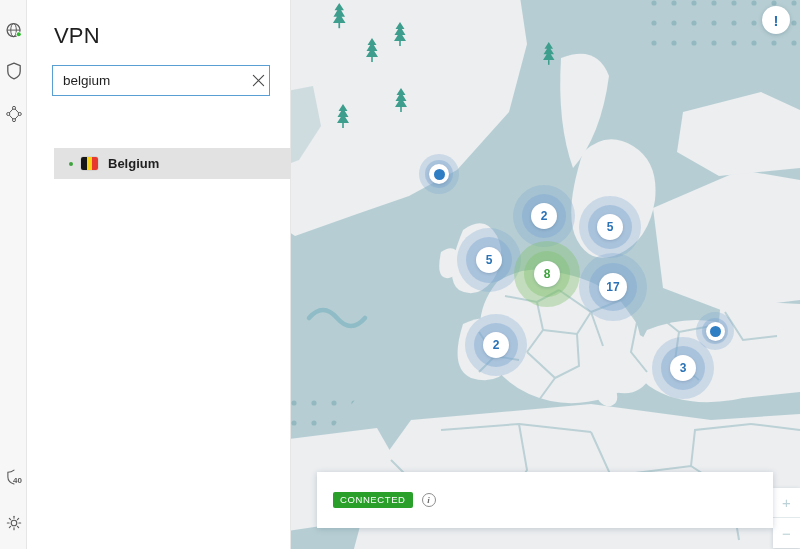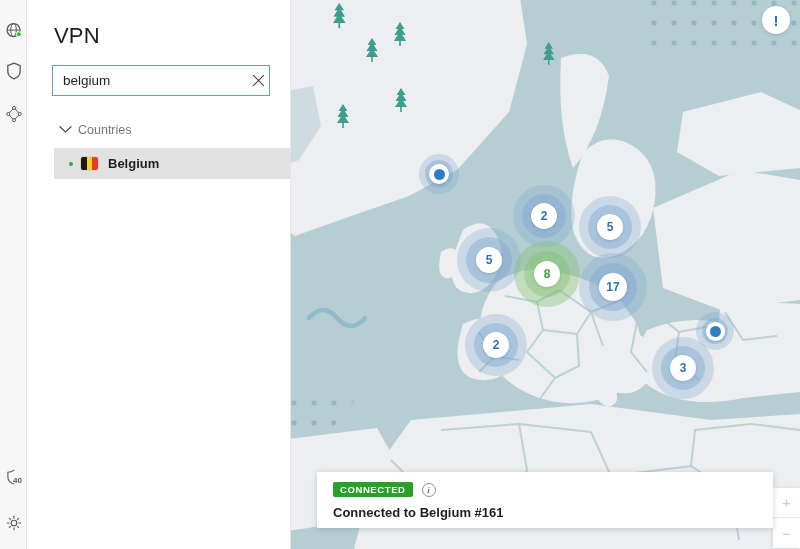--- a/index.html
+++ b/index.html
@@ -201,21 +201,21 @@
     background: #ffffff;
     box-shadow: 0 1px 6px rgba(40,70,100,.22);
     display: flex; align-items: center;
   }
   .status-left { flex: 1; padding-left: 16px; }
   .status-top { display: flex; align-items: center; height: 18px; }
   .badge {
     background: #2aa02a;
     color: #ffffff;
     font-size: 9.5px;
-    font-weight: bold;
+    font-weight: normal;
     letter-spacing: .6px;
     padding: 3px 7px 3px 7px;
     border-radius: 2px;
     line-height: 1;
   }
   .info-icon {
     margin-left: 9px;
     width: 14px; height: 14px;
     border-radius: 50%;
     border: 1px solid #8d8d8d;
@@ -308,28 +308,20 @@
 
     <div class="search-wrap">
       <input class="search-input" type="text" value="belgium" style="">
       <div class="search-clear">
         <svg width="13" height="13" viewBox="0 0 14 14">
           <path d="M1.5 1.5 L12.5 12.5 M12.5 1.5 L1.5 12.5" stroke="#4a4a4a" stroke-width="1.2" stroke-linecap="round"></path>
         </svg>
       </div>
     </div>
 
-    <div class="group-header">
-      <span class="chev">
-        <svg width="13" height="9" viewBox="0 0 14 9">
-          <path d="M1 1.5 L7 7.2 L13 1.5" fill="none" stroke="#4a4a4a" stroke-width="1.3" stroke-linecap="round"></path>
-        </svg>
-      </span>
-      <span class="group-label">Countries</span>
-    </div>
 
     <div class="country-row">
       <span class="conn-dot"></span>
       <span class="flag">
         <i class="f1"></i>
           <i class="f2"></i>
           <i class="f3"></i>
       </span>
       <span class="country-name">Belgium</span>
     </div>
@@ -504,18 +496,17 @@
       <div class="zi">+</div>
       <div class="zo">−</div>
     </div>
 
     <div class="status-card">
       <div class="status-left">
         <div class="status-top">
           <span class="badge">CONNECTED</span>
           <span class="info-icon">i</span>
         </div>
-        <div class="status-text">Connected to Belgium #161</div>
       </div>
     </div>
 
   </div>
 </div>
 
 </body></html>

